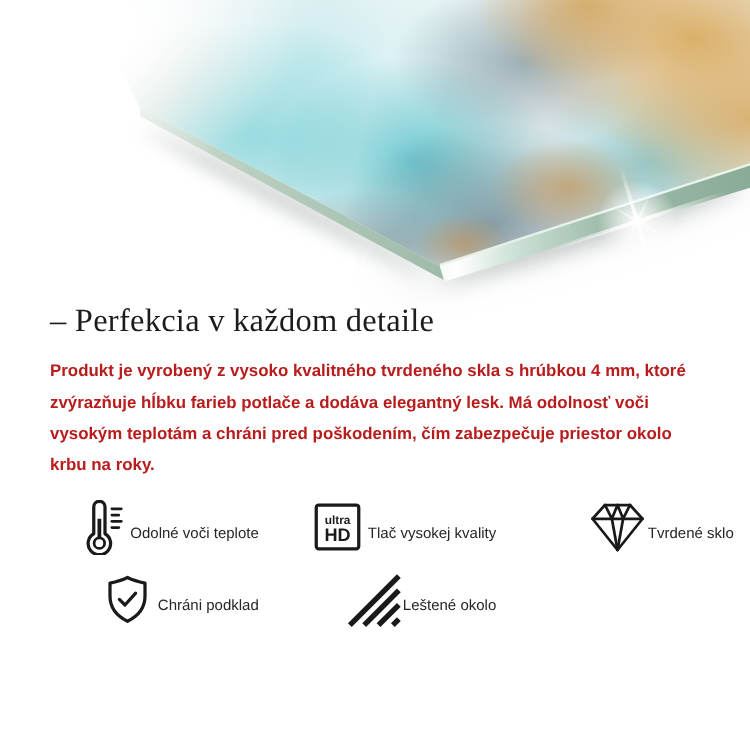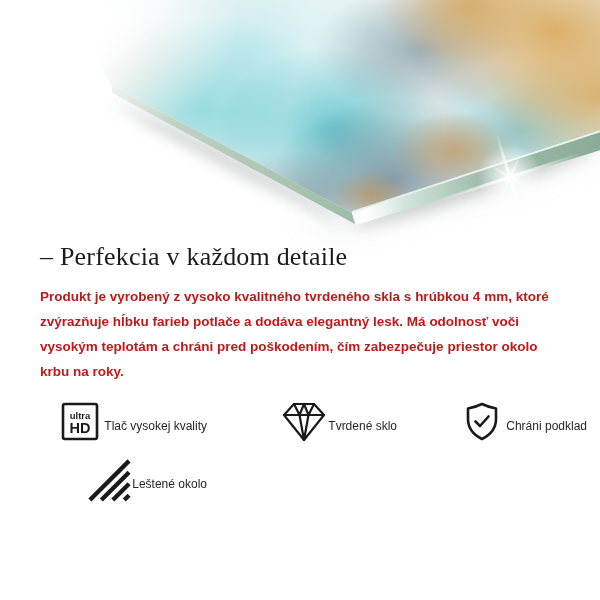--- a/index.html
+++ b/index.html
@@ -113,20 +113,34 @@
 </div>
 
 <h1>
   <span>– Perfekcia v každom detaile</span>
 </h1>
 
 <p class="desc">Produkt je vyrobený z vysoko kvalitného tvrdeného skla s hrúbkou 4 mm, ktoré zvýrazňuje hĺbku farieb potlače a dodáva elegantný lesk. Má odolnosť voči vysokým teplotám a chráni pred poškodením, čím zabezpečuje priestor okolo krbu na roky.</p>
 
 <div class="features">
 
+  <div class="feature">
+    <div class="icon-wrap">
+      <svg width="48" height="44" viewBox="0 0 48 44">
+        <path class="stroke" d="M19,5.5 a4.5,4.5 0 0 1 9,0 V27 a9,9 0 1 1 -9,0 Z"></path>
+        <circle class="stroke thin" cx="23.5" cy="34.5" r="4.2"></circle>
+        <line x1="23.5" y1="15" x2="23.5" y2="30" stroke="#1a1a1a" stroke-width="3"></line>
+        <line class="stroke thin" x1="33.5" y1="7" x2="41" y2="7"></line>
+        <line class="stroke thin" x1="33.5" y1="12" x2="39" y2="12"></line>
+        <line class="stroke thin" x1="33.5" y1="17" x2="41" y2="17"></line>
+        <line class="stroke thin" x1="33.5" y1="22" x2="39" y2="22"></line>
+      </svg>
+    </div>
+    <div class="label">Odolné voči teplote</div>
+  </div>
 
   <div class="feature">
     <div class="icon-wrap">
       <svg width="48" height="44" viewBox="0 0 48 44">
         <rect class="stroke" x="7" y="4" width="34" height="35" rx="2"></rect>
         <text class="hd-small" x="24" y="19" text-anchor="middle">ultra</text>
         <text class="hd-large" x="24" y="33" text-anchor="middle">HD</text>
       </svg>
     </div>
     <div class="label">Tlač vysokej kvality</div>

